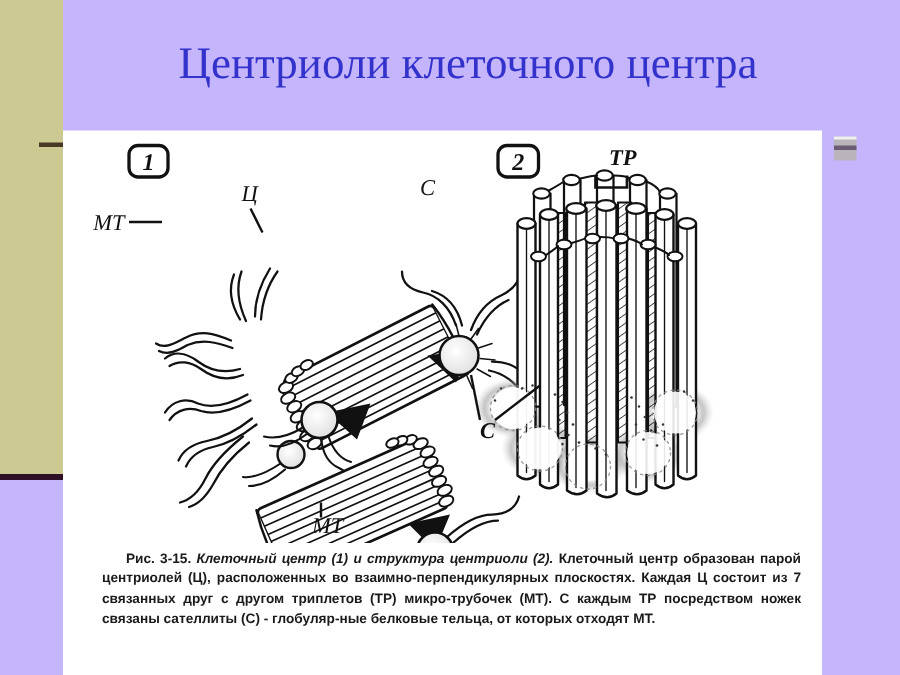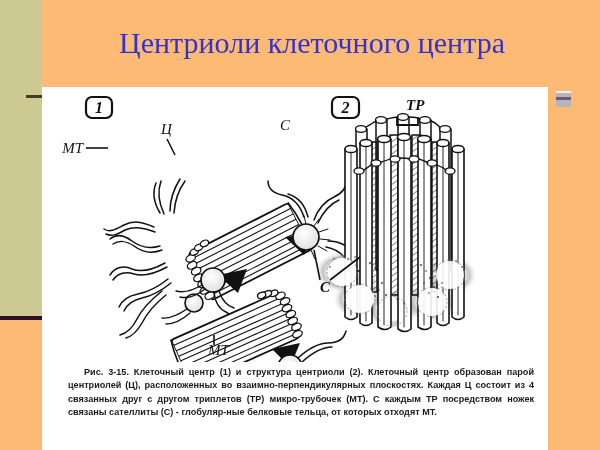--- a/index.html
+++ b/index.html
@@ -13,21 +13,21 @@
     position: relative;
     overflow: hidden;
     font-family: "Liberation Sans", sans-serif;
   }
 
   
   .slide {
     position: absolute;
     left: 0; top: 0;
     width: 600px; height: 450px;
-    background: #fdba74;
+    background: #c4b5fd;
   }
 
   
   .side-band {
     position: absolute;
     left: 0; top: 0;
     width: 42px;
     height: 318px;
     background: #ccca92;
   }
@@ -108,21 +108,21 @@
     top: 366px;
     width: 466px;
     font-family: "Liberation Sans", sans-serif;
     font-size: 9.1px;
     line-height: 13.4px;
     color: #1a1a1a;
     text-align: justify;
     font-weight: 600;
   }
   .caption .lead { margin-left: 16px; }
-  .caption .ital { }
+  .caption .ital { font-style: italic; }
 </style>
 </head>
 <body>
 
 <div class="slide">
 
   <div class="side-band"></div>
   <div class="side-band-rule"></div>
   <div class="side-tick"></div>
 
@@ -463,16 +463,16 @@
       <text x="278" y="205" font-weight="bold">C</text>
       <path d="M278 193 L272 163" stroke="#111" stroke-width="1.6" fill="none"></path>
       <path d="M288 193 L318 170" stroke="#111" stroke-width="1.6" fill="none"></path>
     </g>
   </svg>
   </div>
 
   <div class="caption">
     <span class="lead">Рис. 3-15.</span>
     <span class="ital">Клеточный центр (1) и структура центриоли (2).</span>
-    <span>Клеточный центр образован парой центриолей (Ц), расположенных во взаимно-перпендикулярных плоскостях. Каждая Ц состоит из 4 связанных друг с другом триплетов (ТР) микро-трубочек (МТ). С каждым ТР посредством ножек связаны сателлиты (С) - глобуляр-ные белковые тельца, от которых отходят МТ.</span>
+    <span>Клеточный центр образован парой центриолей (Ц), расположенных во взаимно-перпендикулярных плоскостях. Каждая Ц состоит из 7 связанных друг с другом триплетов (ТР) микро-трубочек (МТ). С каждым ТР посредством ножек связаны сателлиты (С) - глобуляр-ные белковые тельца, от которых отходят МТ.</span>
   </div>
 
 </div>
 
 </body></html>

